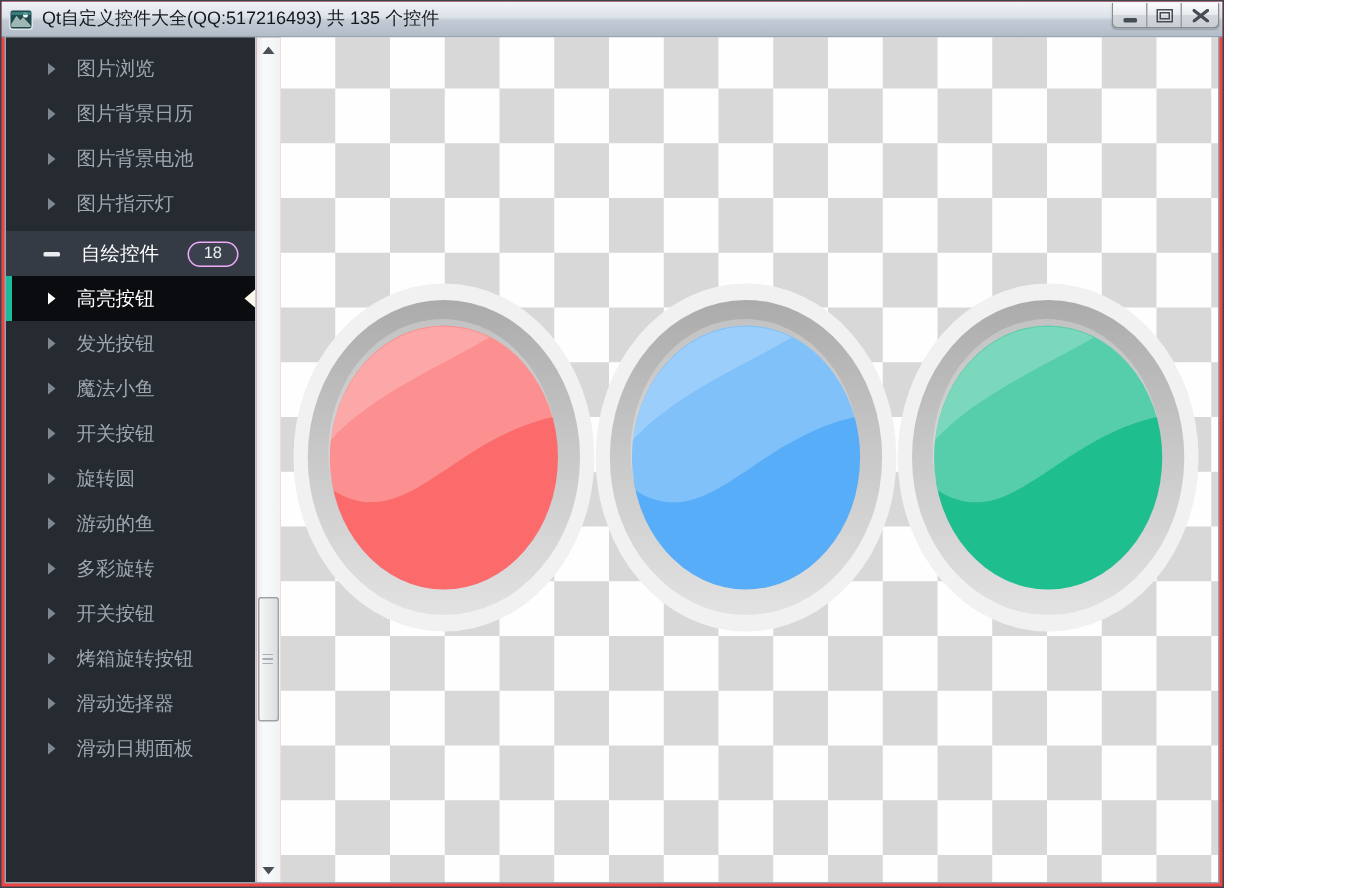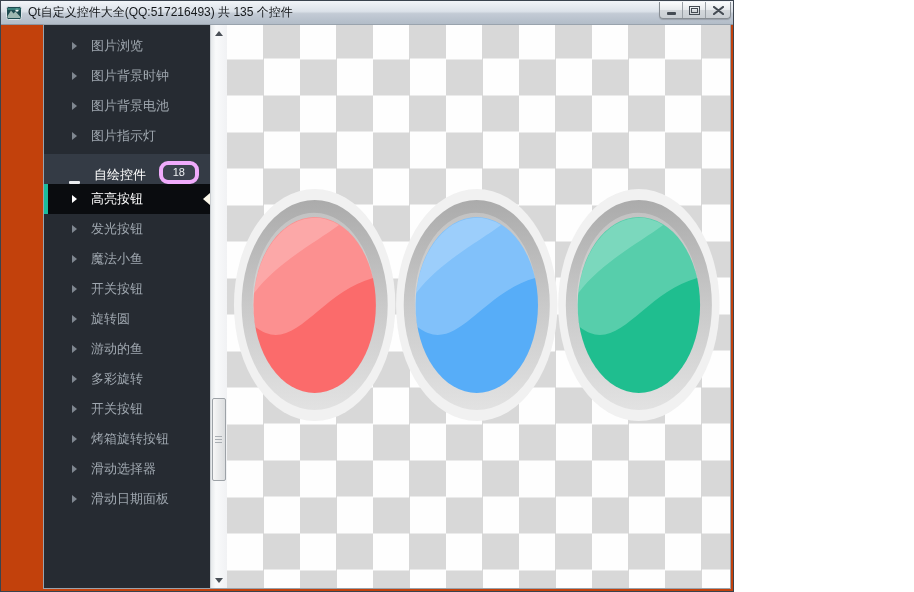--- a/index.html
+++ b/index.html
@@ -1,41 +1,41 @@
 <!DOCTYPE html>
 <html><head>
 <meta charset="utf-8">
 <style>
   html,body{margin:0;padding:0;background:#ffffff;font-family:"Liberation Sans",sans-serif;}
-  .window{position:relative;width:734px;height:592px;box-sizing:border-box;border:1px solid #3A434E;background:#c2410c;overflow:hidden;}
+  .window{position:relative;width:816px;height:592px;box-sizing:border-box;border:1px solid #3A434E;background:#ef4444;overflow:hidden;}
   
   .titlebar{position:absolute;top:0;left:0;right:0;height:24px;box-sizing:border-box;
     background:linear-gradient(#F1F4F8,#DCE2E9 45%,#C3CBD5 55%,#B2BCC8);
     border-bottom:1px solid #8C96A2;display:flex;align-items:center;padding-left:5px;}
   .app-icon{width:16px;height:16px;margin-right:6px;flex:0 0 auto;}
   .title-text{font-size:12px;color:#15181B;white-space:nowrap;}
   .winbtns{position:absolute;top:1px;right:2px;display:flex;border:1px solid #878D93;border-top:none;
     border-radius:0 0 4px 4px;overflow:hidden;
     background:linear-gradient(#FBFCFD,#E7EAED 50%,#D4D8DC 50%,#C9CED3);box-shadow:0 1px 1px rgba(0,0,0,0.18);}
   .winbtn{width:22px;height:16px;display:flex;align-items:center;justify-content:center;border-right:1px solid #9AA0A6;cursor:default;}
   .winbtn:last-child{border-right:none;width:24px;}
   .g-min{width:9px;height:3px;background:#454C54;margin-top:6px;border-radius:1px;}
   .g-max{width:11px;height:9px;border:1px solid #454C54;box-sizing:border-box;display:flex;align-items:center;justify-content:center;}
   .g-max-inner{width:5px;height:3px;border:1px solid #454C54;}
   
-  .body{position:absolute;top:24px;left:3px;right:3px;bottom:3px;display:flex;box-shadow:0 0 0 1px #99A3AD;margin-left:40px;}
+  .body{position:absolute;top:24px;left:3px;right:3px;bottom:3px;display:flex;box-shadow:0 0 0 1px #99A3AD;}
   
   .sidebar{width:166px;background:#262B32;padding-top:6px;box-sizing:border-box;overflow:hidden;flex:0 0 auto;}
   .item{height:30px;display:flex;align-items:center;position:relative;cursor:default;}
   .tri{width:0;height:0;border-left:5px solid #7F8790;border-top:4px solid transparent;border-bottom:4px solid transparent;margin-left:28px;flex:0 0 auto;}
   .lbl{margin-left:14px;font-size:13px;color:#9FA7AF;white-space:nowrap;}
-  .item.parent{background:#343B45;margin-top:3px;align-items:flex-end;}
+  .item.parent{background:#343B45;margin-top:3px;}
   .item.parent .lbl{color:#FFFFFF;}
   .minus{width:11px;height:3px;background:#E9EBEE;border-radius:1px;margin-left:25px;flex:0 0 auto;}
-  .badge{margin-left:auto;margin-right:11px;background:#3B424E;border:4px solid #f0abfc;border-radius:9px;
+  .badge{margin-left:auto;margin-right:11px;background:#3B424E;border:1px solid #f0abfc;border-radius:9px;
     font-size:11px;color:#ECEEF1;padding:1px 10px;line-height:13px;}
   .item.selected{background:#0A0C0F;align-items:center;}
   .item.selected .lbl{color:#FFFFFF;}
   .item.selected .tri{border-left-color:#FFFFFF;}
   .accent{position:absolute;left:0;top:0;bottom:0;width:4px;background:#1ABC9C;}
   .curArrow{position:absolute;right:0;top:50%;margin-top:-6px;width:0;height:0;
     border-top:6px solid transparent;border-bottom:6px solid transparent;border-right:7px solid #FBF8EA;}
   
   .scrollbar{width:17px;flex:0 0 auto;position:relative;box-sizing:border-box;
     background:linear-gradient(to right,#E6E9EB,#F9FAFB 30%,#F1F2F4);border-left:1px solid #C9CDD1;}
@@ -86,21 +86,21 @@
 
   <div class="body">
 
     <div class="sidebar">
       <div class="item">
         <span class="tri"></span>
         <span class="lbl">图片浏览</span>
       </div>
       <div class="item">
         <span class="tri"></span>
-        <span class="lbl">图片背景时钟</span>
+        <span class="lbl">图片背景日历</span>
       </div>
       <div class="item">
         <span class="tri"></span>
         <span class="lbl">图片背景电池</span>
       </div>
       <div class="item">
         <span class="tri"></span>
         <span class="lbl">图片指示灯</span>
       </div>
 

